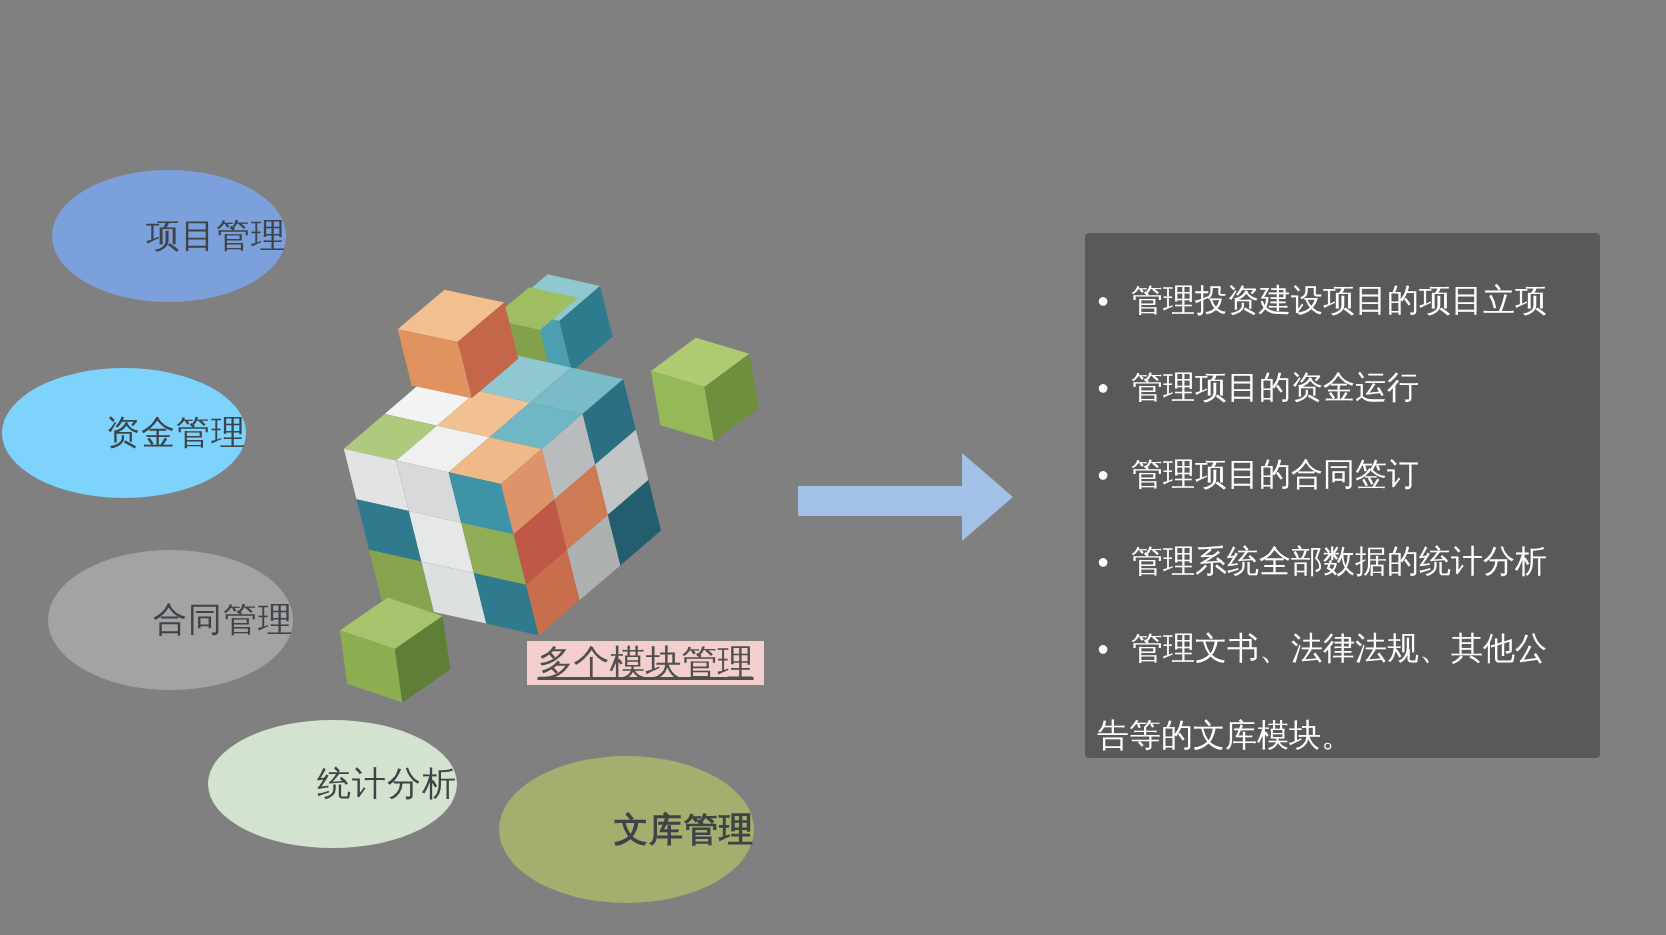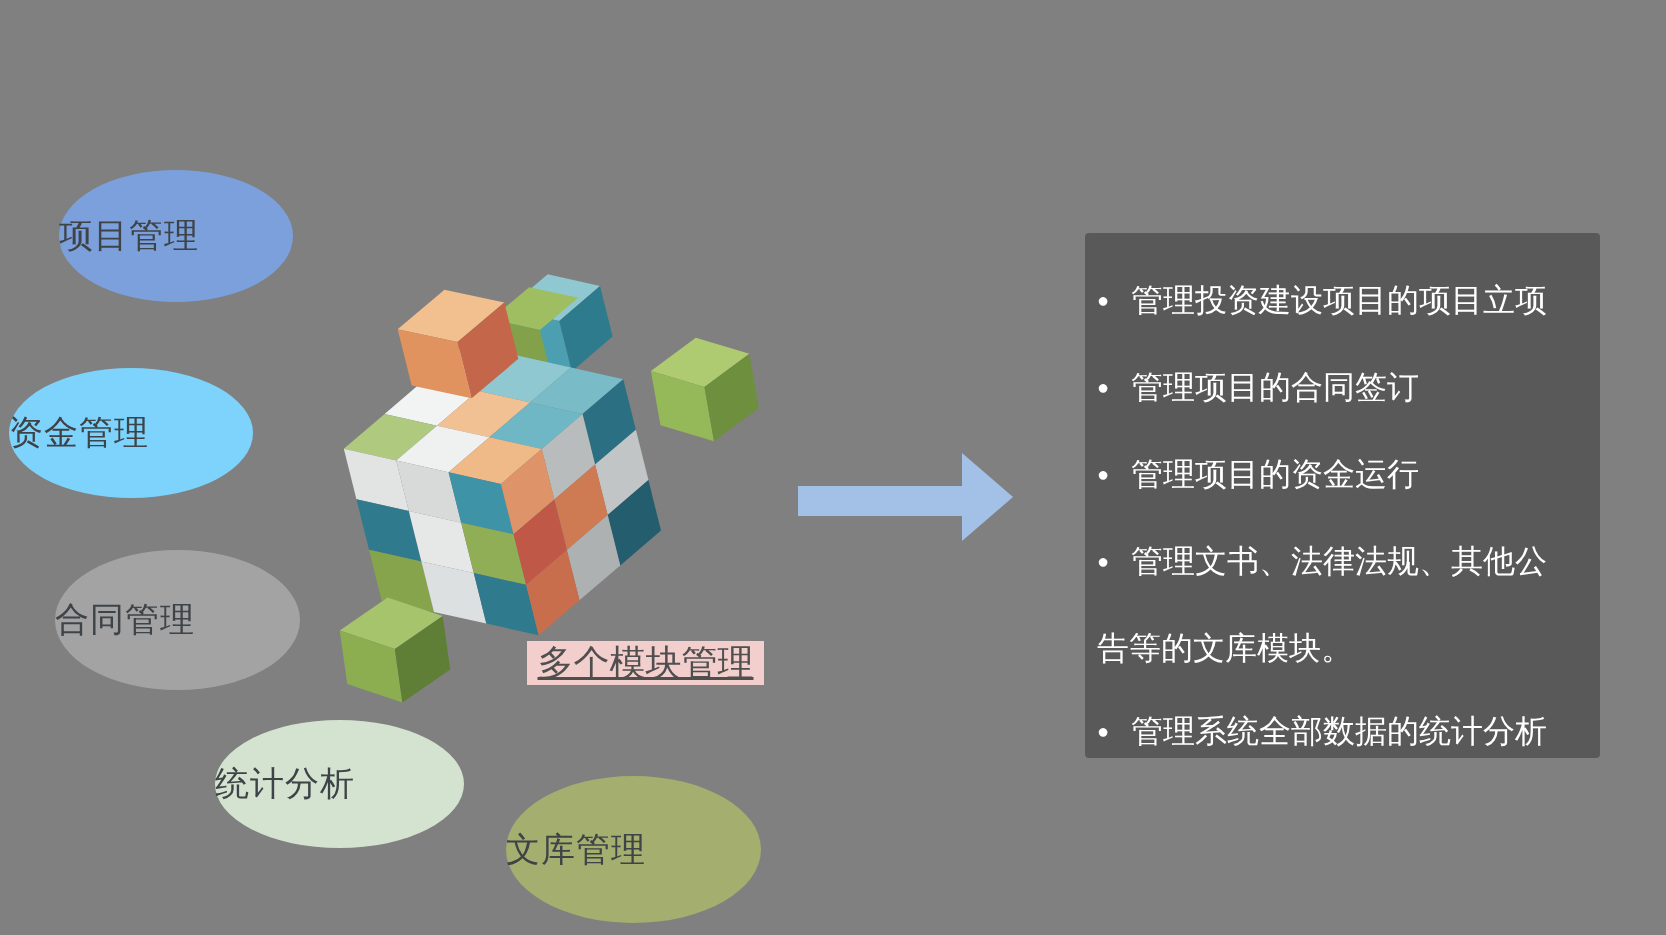--- a/index.html
+++ b/index.html
@@ -1,26 +1,26 @@
 <!DOCTYPE html>
 <html><head>
 <meta charset="utf-8">
 <style>
   html,body{margin:0;padding:0;}
   body{font-family:"Liberation Sans","DejaVu Sans",sans-serif;}
   #canvas{position:relative;width:1666px;height:935px;background:#808080;overflow:hidden;}
 
   
-  .ellipse{position:absolute;border-radius:50%;display:flex;align-items:center;justify-content:flex-start;
-           font-size:34px;color:#3E4347;letter-spacing:1px;margin-left:7px;}
+  .ellipse{position:absolute;border-radius:50%;display:flex;align-items:center;justify-content:flex-end;
+           font-size:34px;color:#3E4347;letter-spacing:1px;}
   .e1{left:52px;top:170px;width:234px;height:132px;background:#7CA0DB;}
   .e2{left:2px;top:368px;width:244px;height:130px;background:#7dd3fc;}
   .e3{left:48px;top:550px;width:245px;height:140px;background:#a3a3a3;}
   .e4{left:208px;top:720px;width:249px;height:128px;background:#D4E3CF;}
-  .e5{left:499px;top:776px;width:255px;height:147px;background:#A4AE6E;}
+  .e5{left:499px;top:756px;width:255px;height:147px;background:#A4AE6E;font-weight:bold;}
 
   
   .caption{position:absolute;left:527px;top:641px;width:237px;height:44px;background:#F2CECC;
            display:flex;align-items:center;justify-content:center;font-size:36px;color:#4F4F4F;text-decoration:underline;}
 
   
   .arrow-svg{position:absolute;left:798px;top:453px;}
 
   
   .cubes-svg{position:absolute;left:330px;top:260px;}
@@ -119,26 +119,26 @@
 
   <svg class="arrow-svg" width="215" height="88" viewBox="0 0 215 88" xmlns="http://www.w3.org/2000/svg">
     <polygon points="0,33 164,33 164,0 215,44 164,88 164,63 0,63" fill="#A3C1E6"></polygon>
   </svg>
 
   <div class="panel">
     <p>
       <span class="blt">●</span><span>管理投资建设项目的项目立项</span>
     </p>
     <p>
+      <span class="blt">●</span><span>管理项目的资金运行</span>
+    </p>
+    <p>
       <span class="blt">●</span><span>管理项目的合同签订</span>
     </p>
     <p>
-      <span class="blt">●</span><span>管理项目的资金运行</span>
+      <span class="blt">●</span><span>管理系统全部数据的统计分析</span>
     </p>
     <p>
       <span class="blt">●</span><span>管理文书、法律法规、其他公告等的文库模块。</span>
-    </p>
-    <p>
-      <span class="blt">●</span><span>管理系统全部数据的统计分析</span>
     </p>
   </div>
 
 </div>
 
 </body></html>

